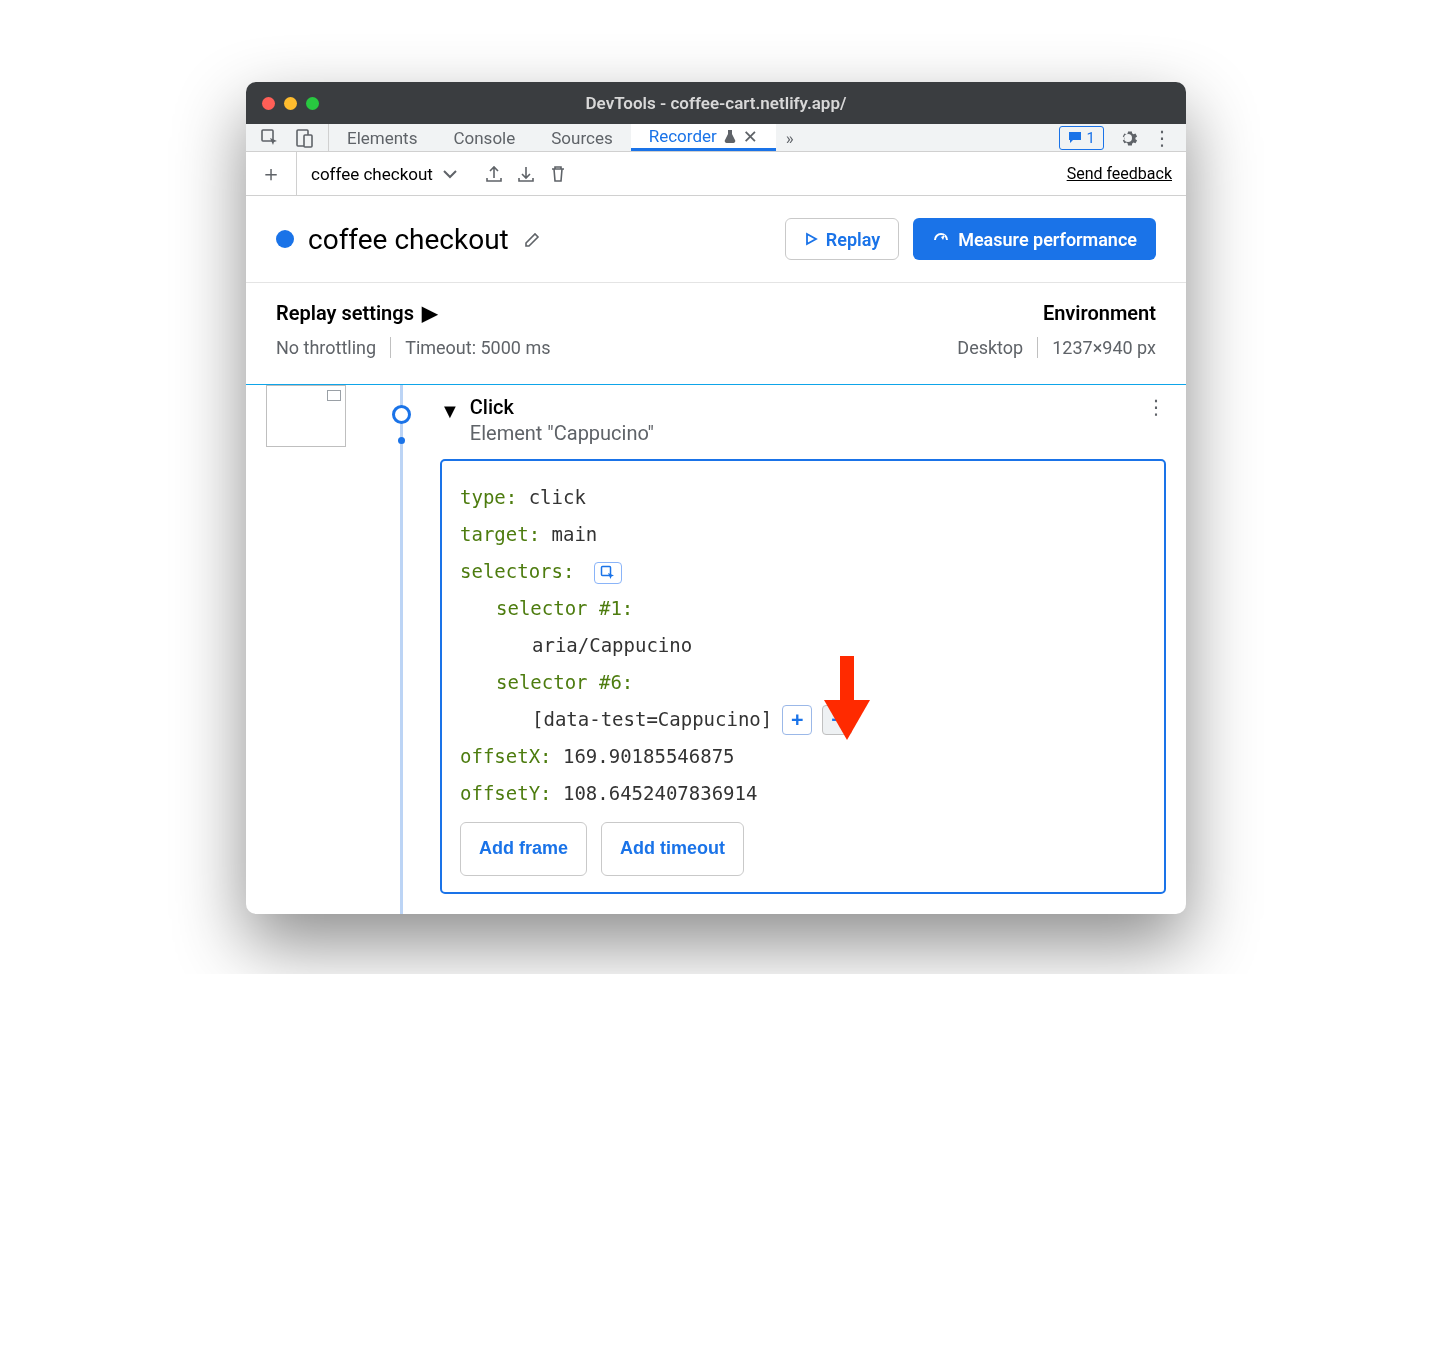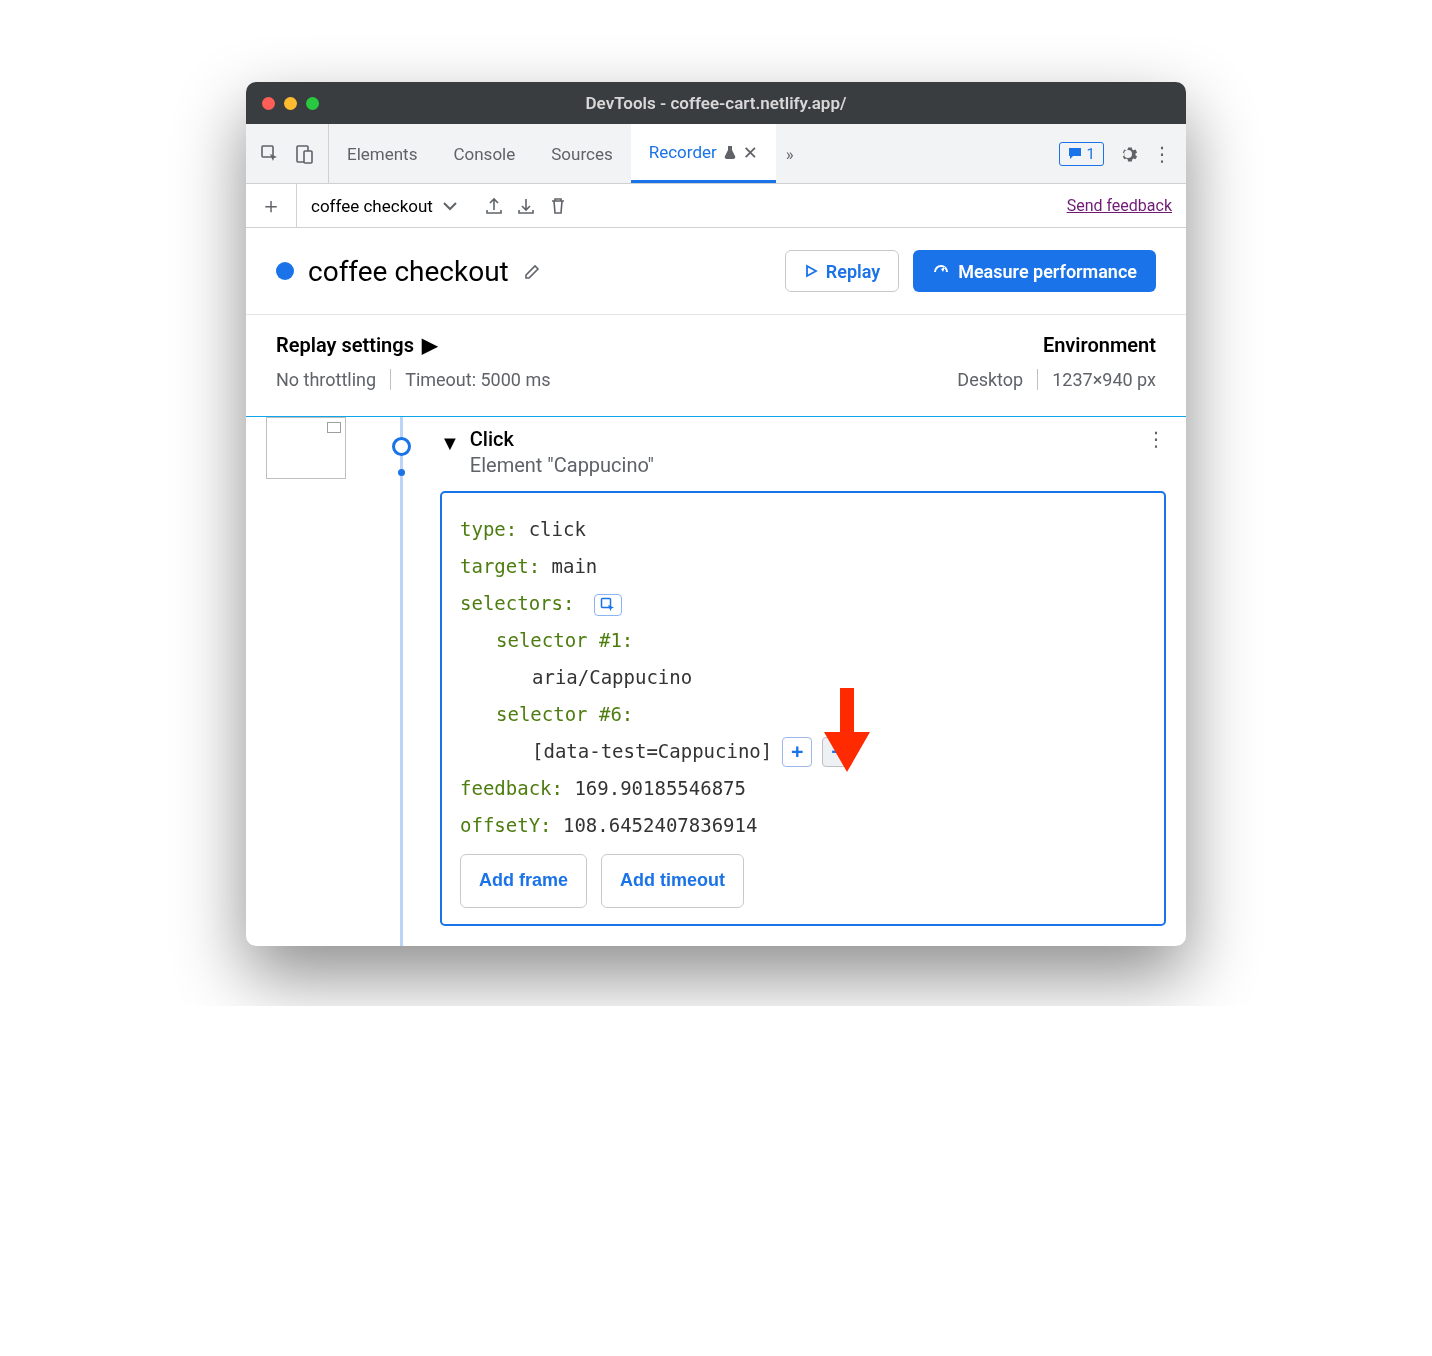--- a/index.html
+++ b/index.html
@@ -32,21 +32,21 @@
     .traffic { display: flex; gap: 9px; position: absolute; left: 16px; }
     .dot { width: 13px; height: 13px; border-radius: 50%; }
     .dot.red { background: #ff5f57; }
     .dot.yellow { background: #febc2e; }
     .dot.green { background: #28c840; }
     .title-text { margin: 0 auto; }
     
     .tabbar {
       display: flex;
       align-items: center;
-      height: 60px;
+      height: 28px;
       border-bottom: 1px solid #d0d0d0;
       font-size: 17px;
       color: #5f6368;
       background: #f1f3f4;
     }
     .tabbar-left { display: flex; align-items: center; gap: 14px; padding: 0 14px; border-right: 1px solid #d0d0d0; height: 100%; }
     .tabs { display: flex; height: 100%; flex: 1; }
     .tab { padding: 0 18px; display: flex; align-items: center; gap: 6px; cursor: pointer; }
     .tab.active { color: #1a73e8; border-bottom: 3px solid #1a73e8; background: #fff; }
     .tabbar-right { display: flex; align-items: center; gap: 14px; padding: 0 14px; }
@@ -55,21 +55,21 @@
     .toolbar {
       display: flex;
       align-items: center;
       height: 44px;
       padding: 0 14px;
       border-bottom: 1px solid #d0d0d0;
       gap: 14px;
       font-size: 17px;
     }
     .toolbar .spacer { flex: 1; }
-    .send-feedback { text-decoration: underline; color: #701a75; cursor: pointer; font-size: 16px; }
+    .send-feedback { text-decoration: underline; color: #000000; cursor: pointer; font-size: 16px; }
     .toolbar-icon { color: #5f6368; cursor: pointer; display: inline-flex; }
     .rec-select { display: flex; align-items: center; gap: 10px; border-left: 1px solid #d0d0d0; height: 100%; padding: 0 14px; }
     
     .header-row {
       display: flex;
       align-items: center;
       padding: 22px 30px;
       gap: 14px;
     }
     .rec-dot { width: 18px; height: 18px; border-radius: 50%; background: #1a73e8; }
@@ -323,21 +323,21 @@
             </span>
         </div>
         <div class="indent1"><span class="k">selector #1</span><span class="k">:</span></div>
         <div class="indent2"><span class="v">aria/Cappucino</span></div>
         <div class="indent1"><span class="k">selector #6</span><span class="k">:</span></div>
         <div class="indent2 sel-row">
           <span class="v">[data-test=Cappucino]</span>
           <span class="square-btn plus">+</span>
           <span class="square-btn minus">−</span>
         </div>
-        <div><span class="k">feedback</span><span class="k">: </span><span class="v">169.90185546875</span></div>
+        <div><span class="k">offsetX</span><span class="k">: </span><span class="v">169.90185546875</span></div>
         <div><span class="k">offsetY</span><span class="k">: </span><span class="v">108.6452407836914</span></div>
         <div class="add-row">
           <div class="pill">Add frame</div>
           <div class="pill">Add timeout</div>
         </div>
 
         <div class="arrow-annotation">
           <svg viewBox="0 0 46 84">
               <rect x="16" y="0" width="14" height="48" fill="#ff2a00"></rect>
               <path d="M0 44 L46 44 L23 84 Z" fill="#ff2a00"></path>

